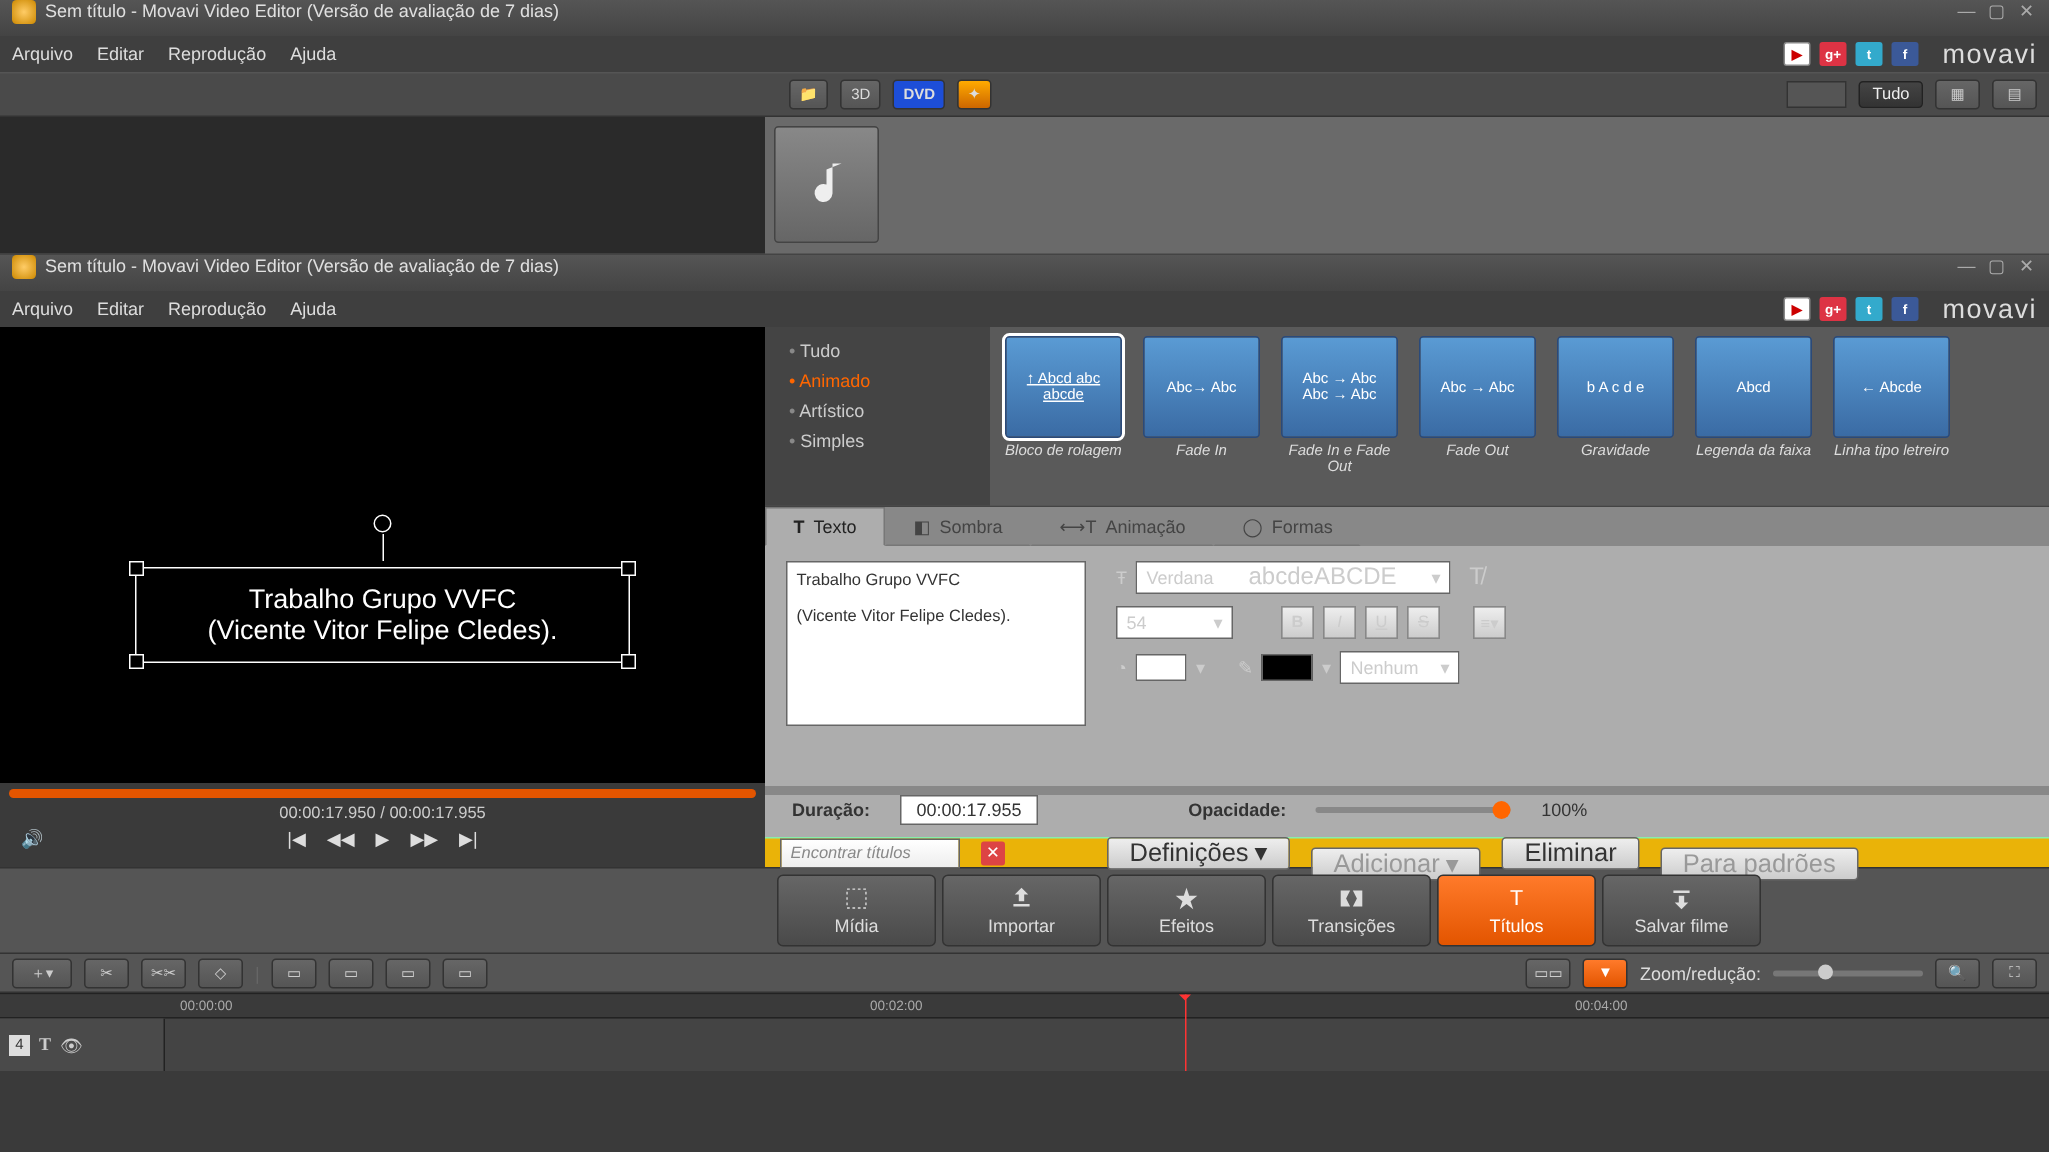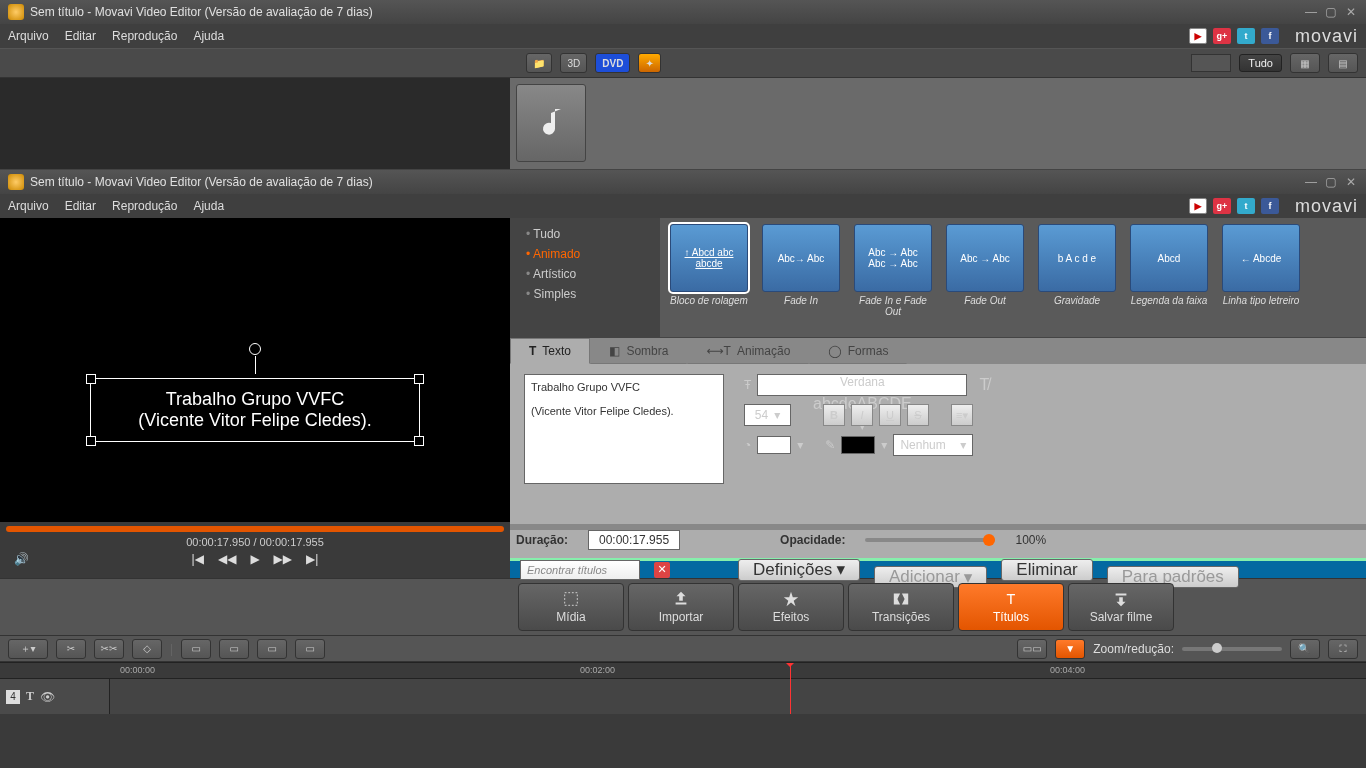--- a/index.html
+++ b/index.html
@@ -1,17 +1,17 @@
 <!DOCTYPE html>
 <html><head>
 <meta charset="utf-8">
 <style>
 * { box-sizing: border-box; margin: 0; padding: 0; font-family: "Segoe UI", Tahoma, sans-serif; }
 body { background: #3a3a3a; width: 1366px; height: 768px; overflow: hidden; color: #ccc; font-size: 12px; }
-.titlebar { height: 24px; background: linear-gradient(#555,#444); display: flex; align-items: center; padding: 0 8px; color: #e0e0e0; font-size: 12px; }
+.titlebar { height: 24px; background: linear-gradient(#555,#444); display: flex; align-items: flex-start; padding: 0 8px; color: #e0e0e0; font-size: 12px; }
 .titlebar .icon { width: 16px; height: 16px; margin-right: 6px; background: radial-gradient(circle,#ffcc66,#cc8800); border-radius: 3px; }
 .win-ctrls { margin-left: auto; display: flex; gap: 6px; color: #aaa; }
 .win-ctrls span { width: 14px; text-align: center; cursor: default; }
 .menubar { height: 24px; background: #3f3f3f; display: flex; align-items: center; padding: 0 8px; gap: 16px; color: #ddd; font-size: 12px; position: relative; }
 .menubar .right-icons { margin-left: auto; display: flex; align-items: center; gap: 6px; }
 .social { width: 18px; height: 16px; border-radius: 2px; display: inline-flex; align-items: center; justify-content: center; font-size: 9px; font-weight: bold; color: #fff; }
 .yt { background: #fff; color: #c00; border:1px solid #888;}
 .gp { background: #d34; }
 .tw { background: #3ac; }
 .fb { background: #3b5998; }
@@ -57,29 +57,29 @@
 .title-thumb .lbl { font-size: 10px; color: #ddd; text-align: center; margin-top: 3px; line-height:1.1;font-style:italic;}
 
 .prop-panel { flex: 1; background: #888; display:flex; flex-direction:column;}
 .prop-tabs { display: flex; height: 26px; background: #888;}
 .prop-tab { padding: 4px 18px; color: #444; font-size: 12px; display:flex; align-items:center; gap:6px; border:1px solid transparent; border-bottom:1px solid #777;}
 .prop-tab.active { background: #adadad; border:1px solid #777; border-bottom-color:#adadad; color:#222;}
 .prop-body { flex:1; background:#adadad; padding:10px 14px; display:flex; gap:20px;}
 .text-edit { width: 200px; height: 110px; background: #fff; border: 1px solid #666; padding: 6px; font-size: 11px; color: #333; }
 .font-row { display:flex; align-items:center; gap:6px; margin-bottom:8px;}
 .font-select { height: 22px; background: #fff; border: 1px solid #666; padding: 0 6px; font-size: 12px; display:inline-flex; align-items:center; gap:6px;}
-.font-select.wide { width: 210px; justify-content:space-between;flex-direction:column;}
+.font-select.wide { width: 210px; justify-content:space-between;}
 .fmt-btn { width: 22px; height: 22px; background: linear-gradient(#eee,#ccc); border: 1px solid #888; display:inline-flex; align-items:center; justify-content:center; font-size:11px;}
 .swatch { width: 34px; height: 18px; border: 1px solid #666; display:inline-block;}
-.duration-row{ display:flex; align-items:center; gap:20px; margin-top:6px; padding:0 6px 8px;}
+.duration-row{ display:flex; align-items:center; gap:20px; margin-top:6px; padding:0 18px 8px;}
 .time-input { background:#fff; border:1px solid #666; padding:2px 10px; font-size:12px; color:#333;}
 .opacity-slider { flex:1; height:4px; background:#888; border-radius:2px; position:relative; max-width:130px;}
 .opacity-slider .knob{ position:absolute; right:0; top:-4px; width:12px; height:12px; border-radius:50%; background:#f60;}
 
-.action-bar { height: 20px; background: #0369a1; border-top:3px solid #86efac; display:flex; align-items:center; padding:0 10px; gap:14px;}
+.action-bar { height: 20px; background: #eab308; border-top:1px solid #86efac; display:flex; align-items:center; padding:0 10px; gap:14px;}
 .search-box { width: 120px; height: 20px; background: linear-gradient(#fff,#eee); border: 1px solid #666; padding: 0 6px; font-style: italic; color: #888; font-size: 11px; display:flex; align-items:center;}
 .x-btn { width:16px; height:16px; background:#d44; color:#fff; display:inline-flex; align-items:center; justify-content:center; font-size:11px; border-radius:2px;}
 .std-btn { height: 22px; padding: 0 14px; background: linear-gradient(#eee,#ccc); border: 1px solid #666; border-radius: 3px; font-size: 17px; color: #333; display:inline-flex; align-items:center; gap:4px;}
 .std-btn.disabled { color:#999;margin-top:15px;}
 
 
 .navbtns { height: 58px; background: #555; display: flex; gap: 4px; padding: 4px 6px; border-top:1px solid #333; border-bottom:1px solid #333;}
 .navbtns .left-gap{ width:508px;}
 .navbtn { width: 106px; background: linear-gradient(#666,#4a4a4a); border: 1px solid #333; border-radius: 4px; color: #ddd; display:flex; flex-direction:column; align-items:center; justify-content:center; font-size:12px; gap:2px;}
 .navbtn.active { background: linear-gradient(#ff7a2a,#e35500); color:#fff;}
@@ -272,21 +272,21 @@
           <div class="font-row">
             <span>Ŧ</span>
             <div class="font-select wide">
               <span>Verdana</span>
               <span style="font-size:16px;">abcdeABCDE</span>
               <span>▾</span>
             </div>
             <span class="fmt-btn" style="border:none; background:none; font-size:16px;">T̸</span>
           </div>
           <div class="font-row">
-            <div class="font-select" style="width:47px; justify-content:center;">
+            <div class="font-select" style="width:78px; justify-content:space-between;">
                 <span>54</span>
                 <span>▾</span>
               </div>
             <div style="width:20px;"></div>
             <span class="fmt-btn">
                 <b>B</b>
               </span>
             <span class="fmt-btn">
                 <i>I</i>
               </span>

